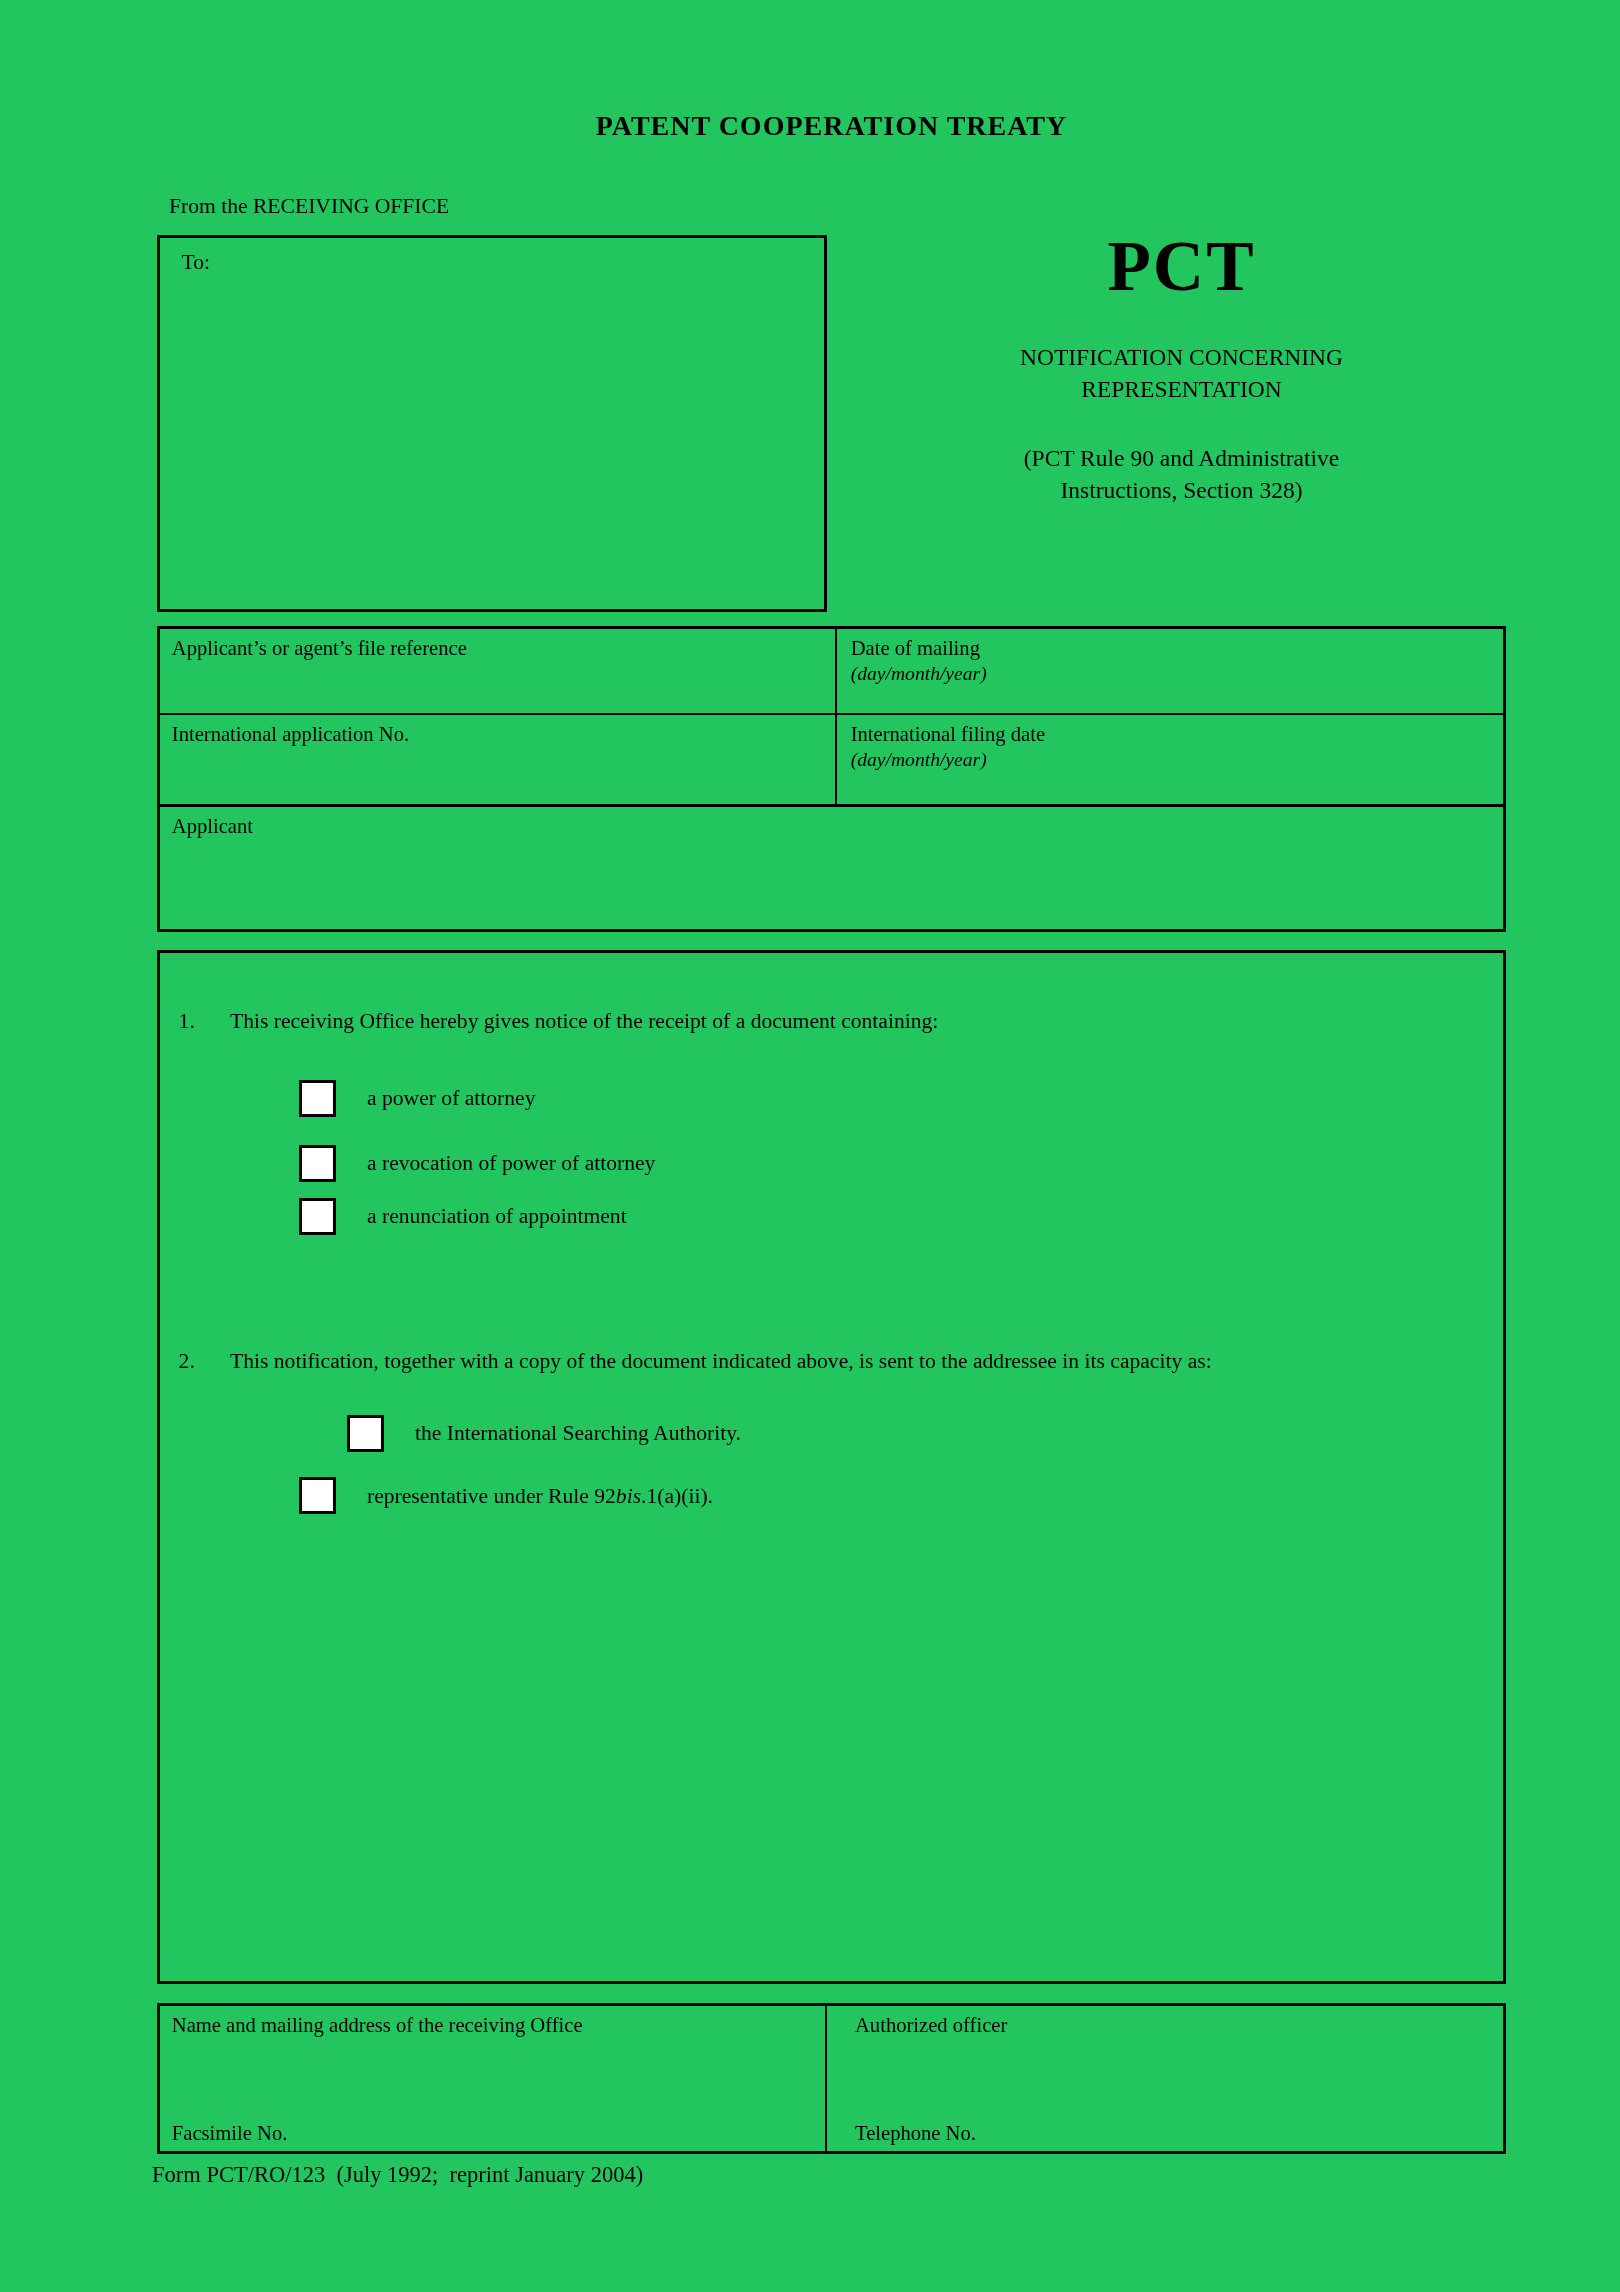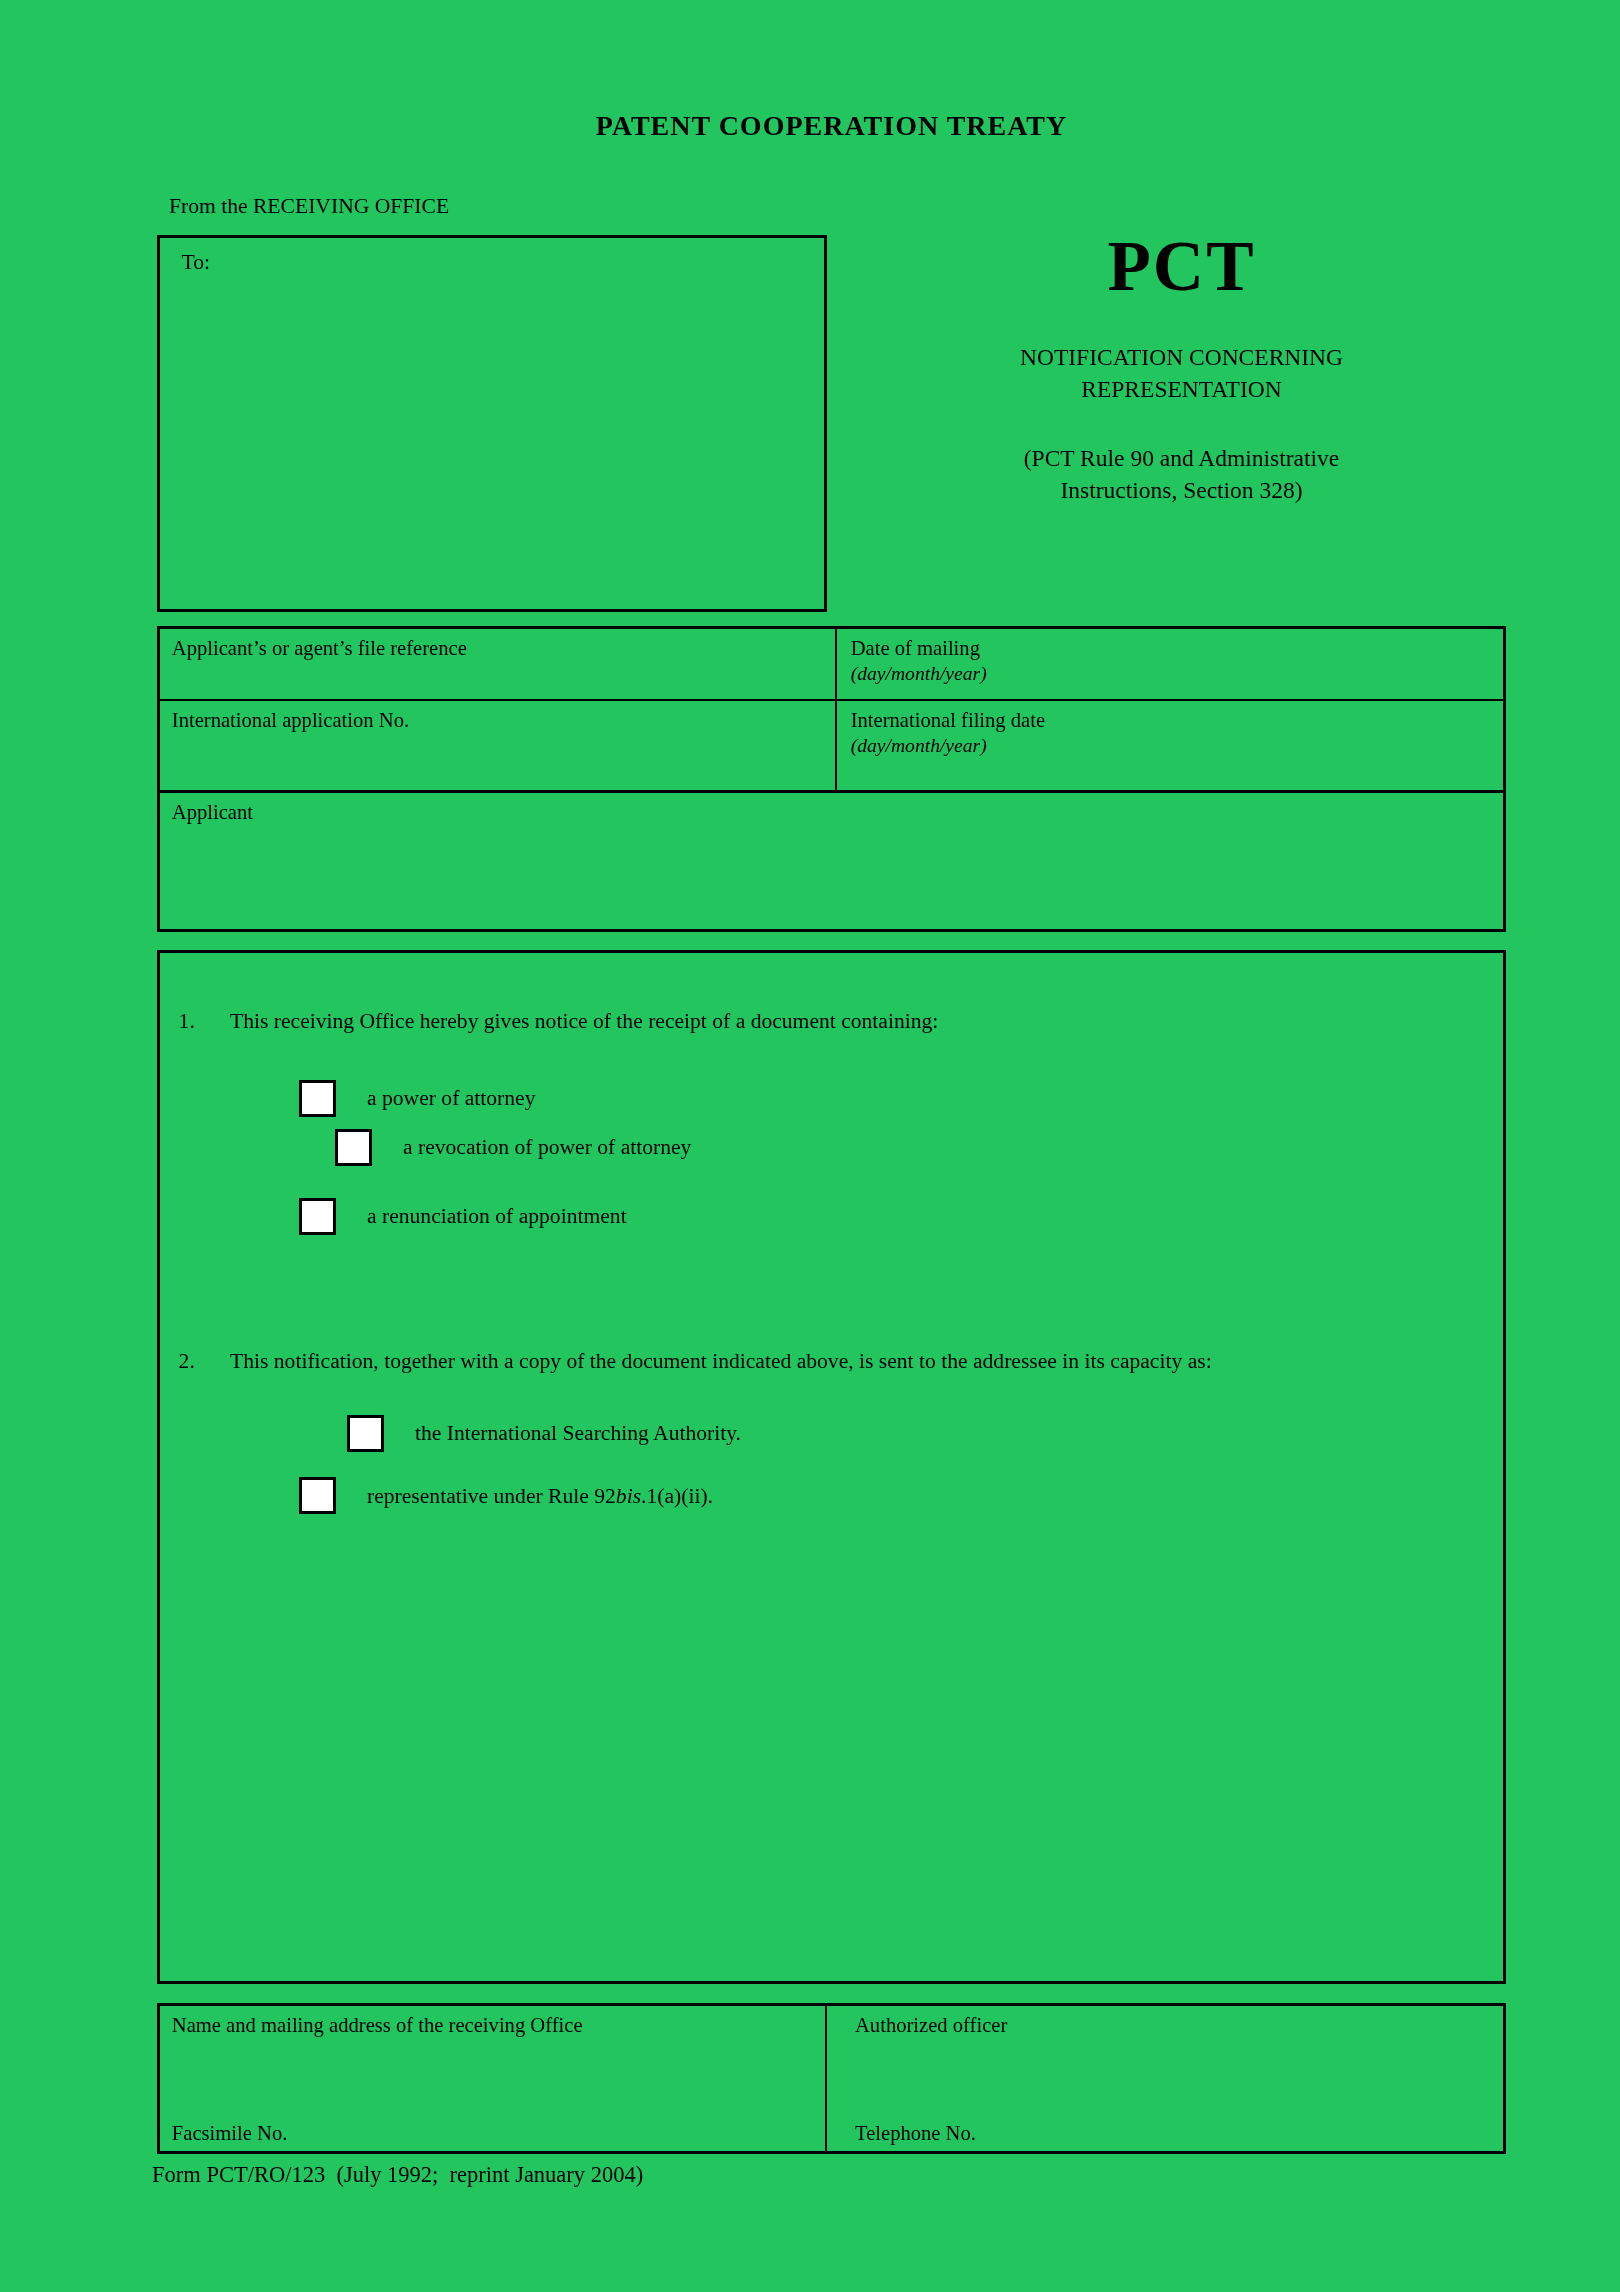--- a/index.html
+++ b/index.html
@@ -33,21 +33,21 @@
   .notif-title { margin-top: 39px; font-size: 23.5px; line-height: 32px; }
   .rule-ref { margin-top: 37px; font-size: 23.5px; line-height: 32px; }
 
   .info-table {
     left: 157px; top: 626px; width: 1349px; height: 306px;
     border: 3.9px solid #000; box-sizing: border-box;
     display: flex; flex-direction: column;
     font-size: 20.6px;
   }
   .info-row { display: flex; }
-  .info-row-1 { height: 70px; }
+  .info-row-1 { height: 84px; }
   .info-row-2 { height: 89px; border-top: 2px solid #000; }
   .info-row-3 { flex: 1; border-top: 3.9px solid #000; }
   .cell { box-sizing: border-box; padding: 7.8px 11.8px; }
   .cell-left { width: 677px; border-right: 2px solid #000; }
   .cell-right { flex: 1; padding-left: 13.7px; }
   .fmt-note { font-style: italic; font-size: 19.6px; line-height: 27.4px; }
 
   .main-box {
     left: 157px; top: 950px; width: 1349px; height: 1034px;
     border: 3.9px solid #000; box-sizing: border-box;
@@ -136,21 +136,21 @@
 
   <div class="abs main-box">
 
     <div class="item-num" style="top:56px;">1.</div>
     <div class="item-text" style="top:56px;">This receiving Office hereby gives notice of the receipt of a document containing:</div>
 
     <div class="opt-row" style="top:127px;">
       <span class="checkbox"></span>
       <span class="opt-label">a power of attorney</span>
     </div>
-    <div class="opt-row" style="top:176px;margin-left:36px;">
+    <div class="opt-row" style="top:192px;">
       <span class="checkbox"></span>
       <span class="opt-label">a revocation of power of attorney</span>
     </div>
     <div class="opt-row" style="top:245px;">
       <span class="checkbox"></span>
       <span class="opt-label">a renunciation of appointment</span>
     </div>
 
     <div class="item-num" style="top:396px;">2.</div>
     <div class="item-text" style="top:396px;">This notification, together with a copy of the document indicated above, is sent to the addressee in its capacity as:</div>

